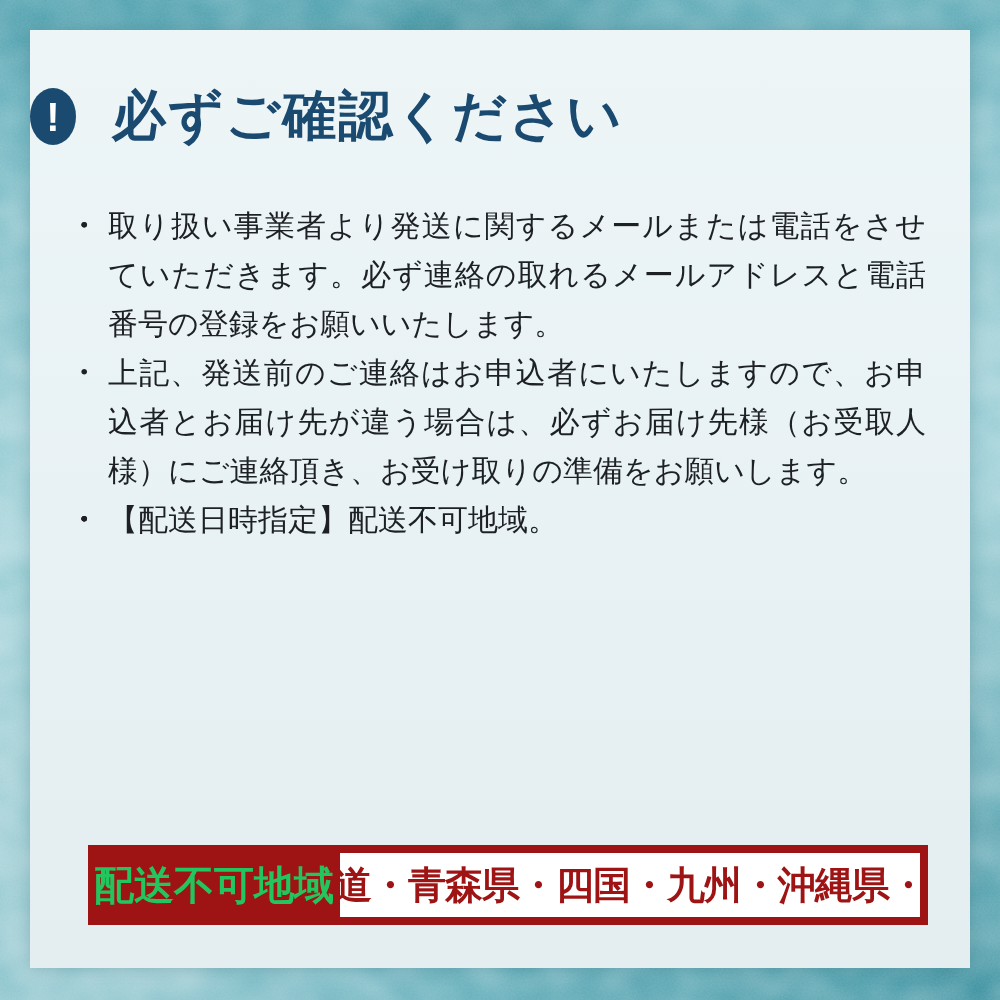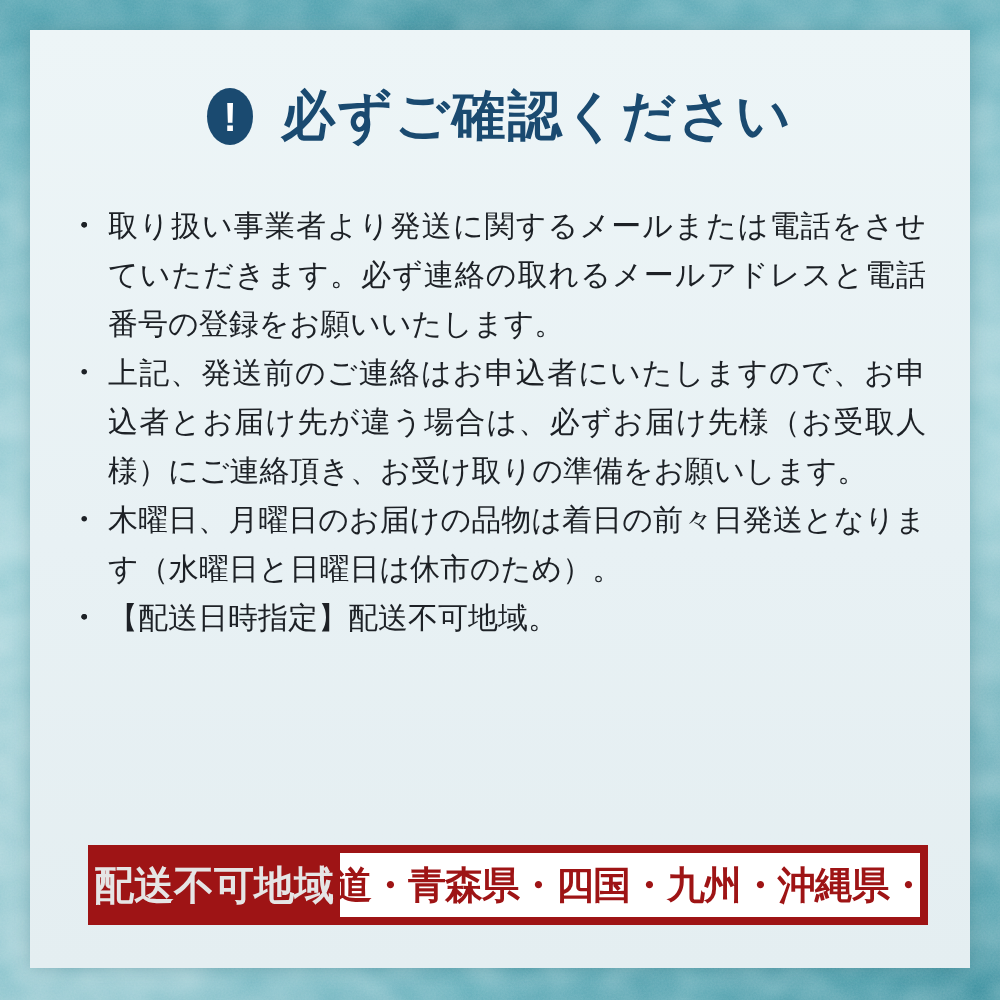--- a/index.html
+++ b/index.html
@@ -38,22 +38,21 @@
     top: 30px;
     width: 940px;
     height: 938px;
     background: linear-gradient(180deg, #edf5f7 0%, #e8f1f4 55%, #e4eef1 100%);
     box-shadow: 0 0 16px rgba(22, 85, 100, 0.28);
   }
   
   .title-row {
     display: flex;
     align-items: center;
-    justify-content: center;
-    gap: 28px;
+    gap: 36px;
     margin-top: 50px;
   }
   .excl {
     width: 46px;
     height: 57px;
     border-radius: 50%;
     background: #1a4a70;
     display: flex;
     align-items: center;
     justify-content: center;
@@ -107,21 +106,21 @@
   }
   .banner-label {
     position: absolute;
     left: 0;
     top: 0;
     width: 252px;
     height: 80px;
     display: flex;
     align-items: center;
     justify-content: center;
-    color: #e5e5e5;
+    color: #22c55e;
     font-family: "Liberation Sans", "DejaVu Sans", sans-serif;
     font-weight: 700;
     font-size: 40px;
     letter-spacing: 0px;
     white-space: nowrap;
   }
   .banner-regions {
     position: absolute;
     left: 252px;
     top: 8px;
@@ -181,21 +180,20 @@
       <li>
         <span class="marker">•</span>
         <span>取り扱い事業者より発送に関するメールまたは電話をさせていただきます。必ず連絡の取れるメールアドレスと電話番号の登録をお願いいたします。</span>
       </li>
       <li>
         <span class="marker">•</span>
         <span>上記、発送前のご連絡はお申込者にいたしますので、お申込者とお届け先が違う場合は、必ずお届け先様（お受取人様）にご連絡頂き、お受け取りの準備をお願いします。</span>
       </li>
       <li>
         <span class="marker">•</span>
-        <span>木曜日、月曜日のお届けの品物は着日の前々日発送となります（水曜日と日曜日は休市のため）。</span>
       </li>
       <li>
         <span class="marker">•</span>
       </li>
       <li>
         <span class="marker">•</span>
         <span>【配送日時指定】配送不可地域。</span>
       </li>
     </ul>
 

